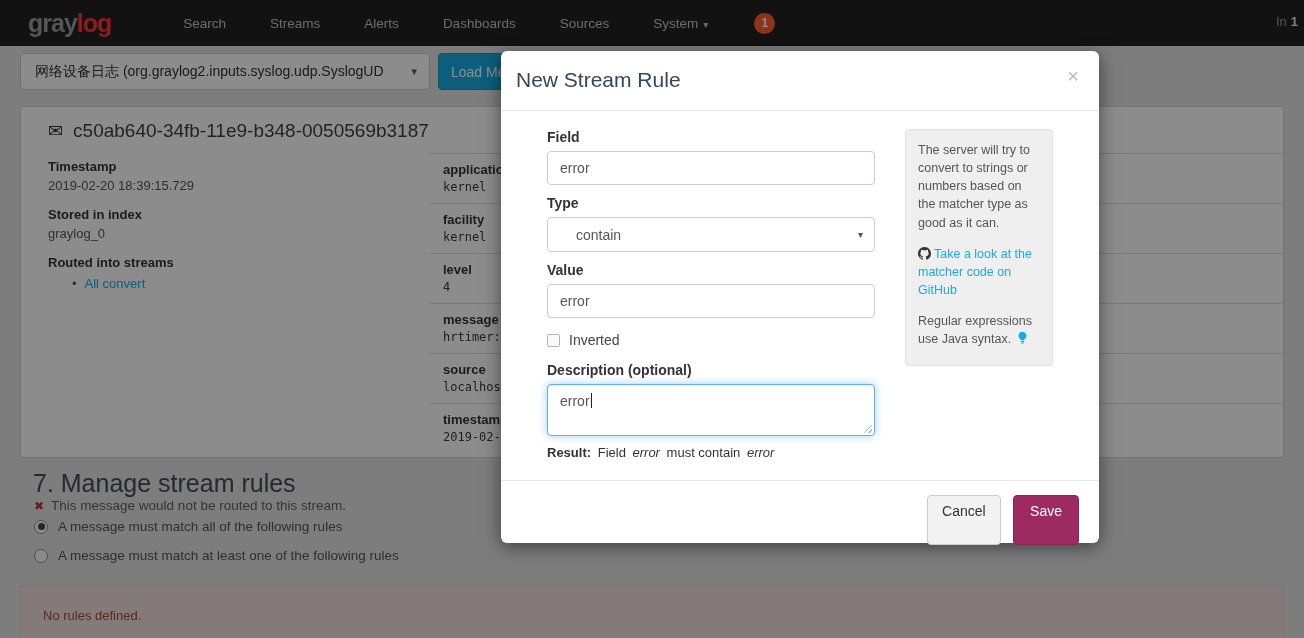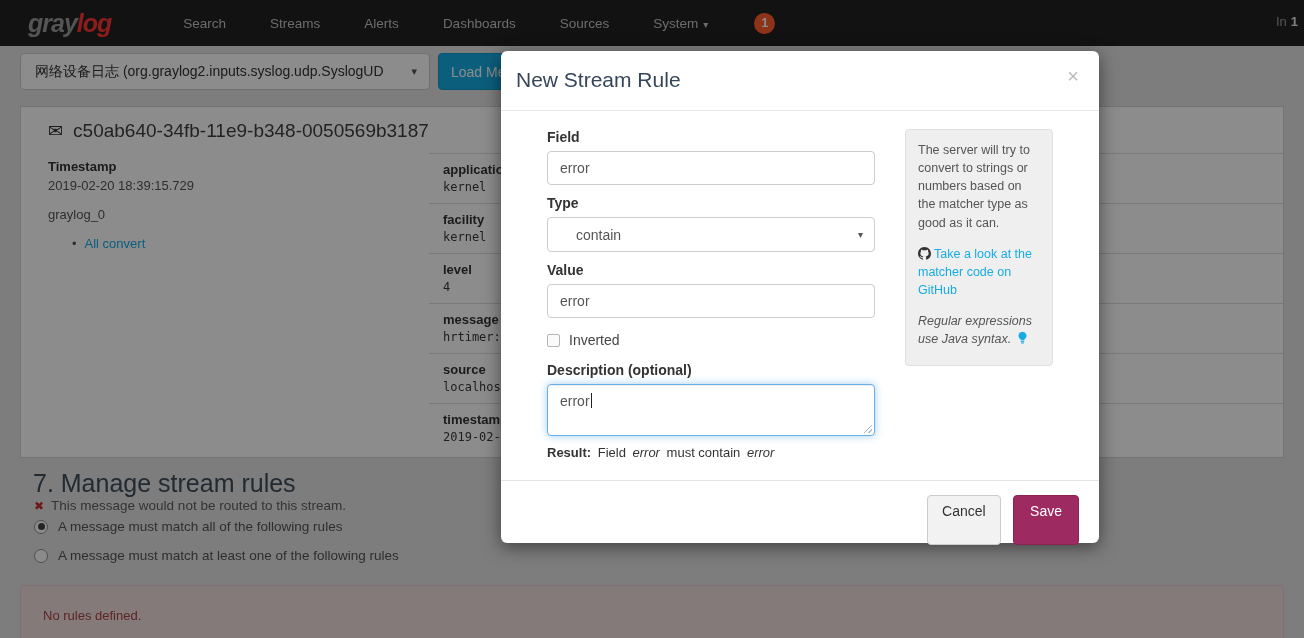--- a/index.html
+++ b/index.html
@@ -1,21 +1,21 @@
 <!DOCTYPE html>
 <html><head>
 <meta charset="utf-8">
 <style>
   * { margin:0; padding:0; box-sizing:border-box; }
   body { font-family:"Liberation Sans","DejaVu Sans",sans-serif; }
   .screen { position:relative; width:1304px; height:638px; background:#e3e3e3; overflow:hidden; }
 
   
   .navbar { position:absolute; left:0; top:0; width:100%; height:46px; background:#222; display:flex; align-items:center; }
-  .logo { margin-left:28px; font-size:25px; font-weight:bold; letter-spacing:-1px;font-style:italic; }
+  .logo { margin-left:28px; font-size:25px; font-weight:bold; letter-spacing:-1px; }
   .logo .lg-gray { color:#9b9b9b; }
   .logo .lg-red  { color:#ff3633; }
   .nav-items { display:flex; margin-left:50px; align-items:center; }
   .nav-item { color:#c3c3c3; font-size:13.5px; padding:0 22px; cursor:pointer; }
   .nav-item .caret { font-size:10px; color:#c3c3c3; margin-left:5px; }
   .nav-badge { margin-left:24px; width:21px; height:21px; border-radius:50%; background:#ff5d2c; color:#fff;
                font-size:12px; font-weight:bold; display:flex; align-items:center; justify-content:center; cursor:pointer; }
   .throughput { position:absolute; right:6px; top:14px; font-size:13px; color:#9a9a9a; white-space:nowrap; }
   .throughput b { color:#e6e6e6; margin-left:4px; }
 
@@ -81,21 +81,21 @@
                    background:repeating-linear-gradient(-45deg, transparent 0 2px, #a9bac9 2px 3px);
                    clip-path:polygon(100% 0, 100% 100%, 0 100%); }
   .result-line { font-size:13px; color:#333; }
   .result-line b { margin-right:3px; }
   .result-line i { font-style:italic; }
   .result-line span, .result-line i { margin-right:3px; }
 
   .help-box { position:absolute; left:404px; top:18px; width:148px; background:#efefef; border:1px solid #e0e0e0;
               border-radius:4px; padding:11px 12px 13px 12px; font-size:12.5px; color:#555; line-height:1.45; }
   .help-box p { margin-bottom:13px; }
-  .help-box p:last-child { margin-bottom:4px;font-style:italic; }
+  .help-box p:last-child { margin-bottom:4px; }
   .gh-icon { vertical-align:-2px; margin-right:3px; }
   .bulb-icon { vertical-align:-2px; margin-left:2px; }
 
   .modal-footer { height:62px; border-top:1px solid #e5e5e5; text-align:right; padding:14px 20px 0 0; }
   .btn { display:inline-block; height:50px; border-radius:4px; font-size:14px; padding:0 14px; cursor:pointer; line-height:31px; }
   .btn-cancel { background:#f2f2f2; border:1px solid #ccc; color:#333; }
   .btn-save { background:#9e2a62; border:1px solid #8c2457; color:#fff; margin-left:8px; padding:0 16px; }
 </style>
 </head>
 <body>
@@ -127,23 +127,25 @@
       <span class="env">✉</span>
       <span>c50ab640-34fb-11e9-b348-0050569b3187</span>
     </div>
 
     <div class="detail-col">
       <div class="detail-entry">
         <div class="detail-label">Timestamp</div>
         <div class="detail-value">2019-02-20 18:39:15.729</div>
       </div>
       <div class="detail-entry">
+        <div class="detail-label">Stored in index</div>
         <div class="detail-value">graylog_0</div>
       </div>
       <div class="detail-entry">
+        <div class="detail-label">Routed into streams</div>
         <ul class="stream-list">
           <li><span class="bullet">•</span><span class="link">All convert</span></li>
         </ul>
       </div>
     </div>
 
     <div class="fields-col">
       <div class="field-row">
         <div class="field-label">application_n</div>
         <div class="field-value">kernel</div>

